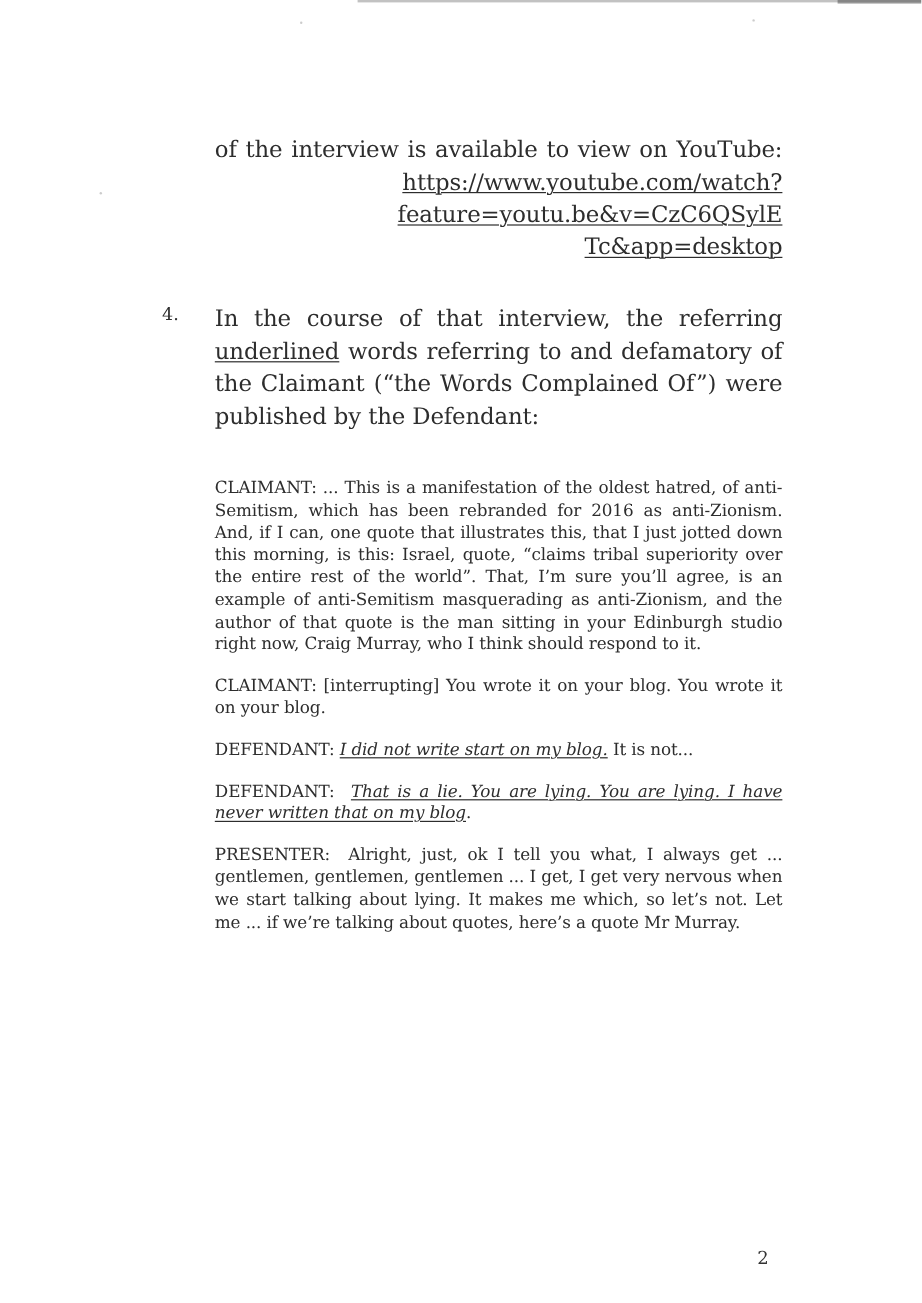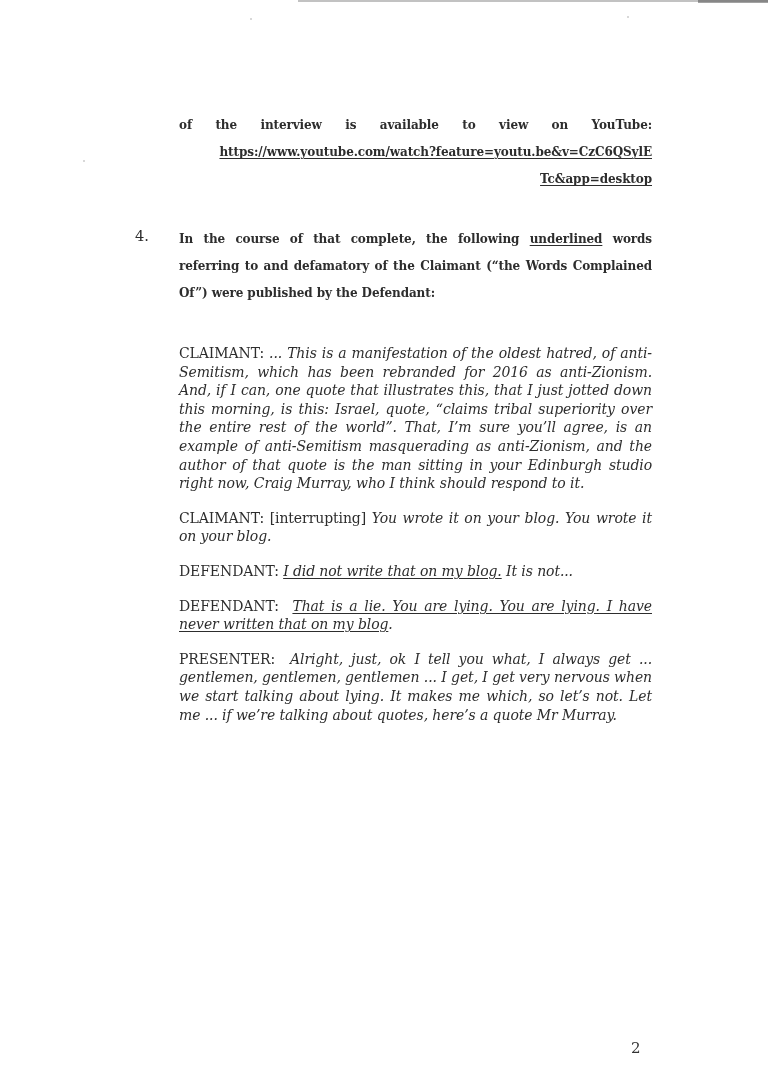--- a/index.html
+++ b/index.html
@@ -11,28 +11,28 @@
     font-family:"DejaVu Serif","Liberation Serif",serif;
     color:#2d2d2d;
   }
   
   .edge-line{position:absolute;top:0;left:298px;width:470px;height:2px;background:#777;opacity:.45;}
   .edge-corner{position:absolute;top:0;right:0;width:70px;height:3px;background:#555;opacity:.55;}
   .speck{position:absolute;width:2px;height:2px;background:#999;opacity:.5;border-radius:50%;}
 
   .content{position:absolute;left:179px;top:112px;width:473px;}
 
-  .body-text{font-size:12px;line-height:27px;margin:0;letter-spacing:-0.1px;font-weight:bold;}
+  .body-text{font-size:19px;line-height:27px;margin:0;letter-spacing:-0.1px;}
   .justify-full{text-align:justify;text-align-last:justify;}
   .justify{text-align:justify;}
 
   .url-block{margin:0;text-align:right;}
   .s-ru{text-decoration:underline;text-underline-offset:2px;text-decoration-thickness:1px;}
   .s-r{font-style:normal;}
-  .s-i{font-style:italic;}
+  .s-i{}
   .s-iu{font-style:italic;text-decoration:underline;text-underline-offset:2px;text-decoration-thickness:1px;}
 
   .item4{position:relative;margin-top:33px;}
   .item4 .num{position:absolute;left:-44px;top:1px;font-size:14.6px;}
 
   .transcript{margin-top:37px;}
   .t-para{
     font-size:14px;line-height:18.6px;
     margin:0 0 16px 0;
     text-align:justify;
@@ -53,27 +53,27 @@
   <div class="speck" style="left:83px;top:160px;"></div>
 
   <div class="content">
 
     <p class="body-text justify-full">of the interview is available to view on YouTube:</p>
 
     <p class="body-text url-block" id="url-text"><span class="s-ru">https://www.youtube.com/watch?feature=youtu.be&amp;v=CzC6QSylE</span><br><span class="s-ru">Tc&amp;app=desktop</span></p>
 
     <div class="item4">
       <span class="num">4.</span>
-      <p class="body-text justify" id="p4-text"><span class="s-r">In the course of that complete, the following </span><span class="s-ru">underlined</span><span class="s-r"> words referring to and defamatory of the Claimant (“the Words Complained Of”) were published by the Defendant:</span></p>
+      <p class="body-text justify" id="p4-text"><span class="s-r">In the course of that interview, the referring </span><span class="s-ru">underlined</span><span class="s-r"> words referring to and defamatory of the Claimant (“the Words Complained Of”) were published by the Defendant:</span></p>
     </div>
 
     <div class="transcript" id="transcript">
         <p class="t-para"><span class="s-r">CLAIMANT: </span><span class="s-i">... This is a manifestation of the oldest hatred, of anti-Semitism, which has been rebranded for 2016 as anti-Zionism. And, if I can, one quote that illustrates this, that I just jotted down this morning, is this: Israel, quote, “claims tribal superiority over the entire rest of the world”. That, I’m sure you’ll agree, is an example of anti-Semitism masquerading as anti-Zionism, and the author of that quote is the man sitting in your Edinburgh studio right now, Craig Murray, who I think should respond to it.</span></p>
         <p class="t-para"><span class="s-r">CLAIMANT: [interrupting] </span><span class="s-i">You wrote it on your blog. You wrote it on your blog.</span></p>
-        <p class="t-para"><span class="s-r">DEFENDANT: </span><span class="s-iu">I did not write that on my blog.</span><span class="s-i"> It is not...</span></p>
+        <p class="t-para"><span class="s-r">DEFENDANT: </span><span class="s-iu">I did not write start on my blog.</span><span class="s-i"> It is not...</span></p>
         <p class="t-para"><span class="s-r">DEFENDANT:  </span><span class="s-iu">That is a lie. You are lying. You are lying. I have never written that on my blog</span><span class="s-i">.</span></p>
         <p class="t-para"><span class="s-r">PRESENTER:  </span><span class="s-i">Alright, just, ok I tell you what, I always get ... gentlemen, gentlemen, gentlemen ... I get, I get very nervous when we start talking about lying. It makes me which, so let’s not. Let me ... if we’re talking about quotes, here’s a quote Mr Murray.</span></p>
       </div>
 
   </div>
 
   <div class="pageno">2</div>
 
 </div>
 

